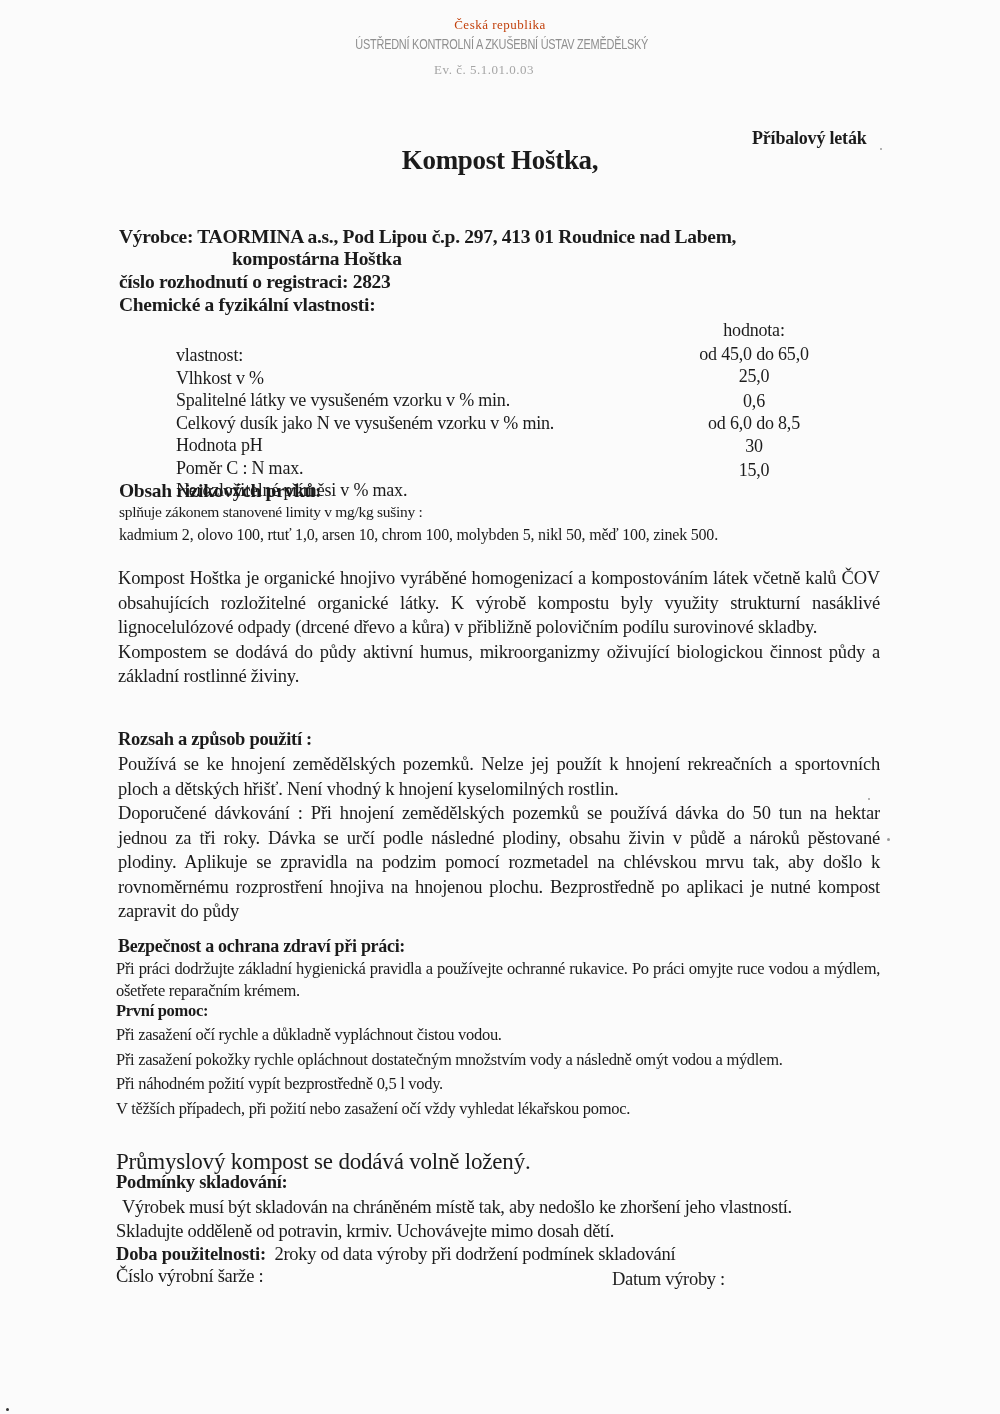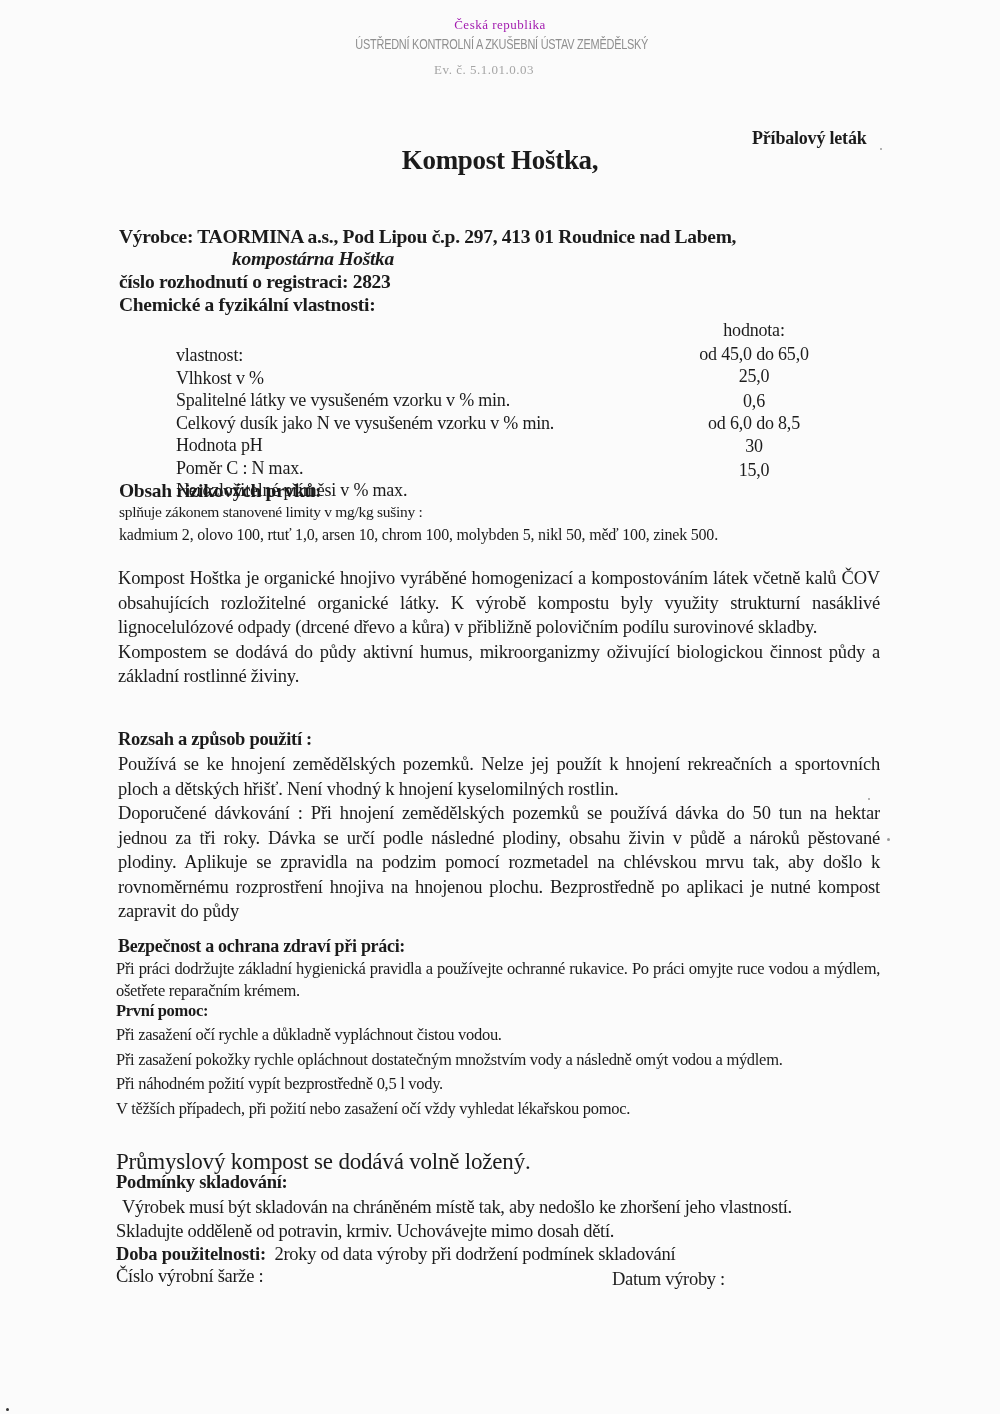--- a/index.html
+++ b/index.html
@@ -8,31 +8,31 @@
       background: #fbfbfb;
       font-family: "Liberation Serif", serif;
       color: #1b1b1b;
       position: relative;
     }
     .page { position: absolute; left: 0; top: 0; width: 1000px; height: 1414px; }
     .abs { position: absolute; white-space: nowrap; }
 
     
     .stamp { color: #9a9a9a; text-align: center; }
-    .stamp-country { left: 0; width: 1000px; top: 17px; font-size: 13px; letter-spacing: 0.5px; color: #a21caf; }
+    .stamp-country { left: 0; width: 1000px; top: 17px; font-size: 13px; letter-spacing: 0.5px; color: #c2410c; }
     .stamp-institute { left: 0; width: 1000px; top: 36px; font-size: 14px; letter-spacing: -0.3px; font-family: "Liberation Sans Narrow", "Liberation Sans", sans-serif; transform: scaleX(0.78); transform-origin: 508px 0; color: #8f8f8f; }
     .stamp-ev { left: 0; width: 968px; top: 62px; font-size: 13px; letter-spacing: 0.5px; color: #a5a5a5; }
 
     .leaflet-label { left: 752px; top: 128px; font-size: 18px; font-weight: bold; letter-spacing: -0.2px; }
     .title { left: 0; width: 1000px; text-align: center; top: 145px; font-size: 27px; font-weight: bold; letter-spacing: -0.3px; }
     .subtitle { left: 0; width: 1000px; text-align: center; top: 180px; font-size: 21px; font-weight: bold; letter-spacing: 0.2px; }
 
     .bold-line { font-weight: bold; font-size: 19.5px; letter-spacing: -0.3px; }
     .producer { left: 119px; top: 226px; }
-    .producer-2 { left: 232px; top: 248px; font-style: italic; }
+    .producer-2 { left: 232px; top: 248px; }
     .reg { left: 119px; top: 271px; }
     .chem-head { left: 119px; top: 294px; }
 
     .prop-table { position: absolute; left: 176px; top: 317px; width: 700px; font-size: 18px; }
     .prop-row { position: relative; height: 22.5px; }
     .prop-name { position: absolute; left: 0; top: 0; white-space: nowrap; letter-spacing: -0.2px; margin-top: 28px; }
     .prop-val { position: absolute; left: 478px; width: 200px; text-align: center; top: 0; white-space: nowrap; letter-spacing: -0.2px; }
     .prop-row.header .prop-val { top: 3px; }
     .prop-row.r1 .prop-val { top: 4px; }
     .prop-row.r2 .prop-val { top: 4px; }

